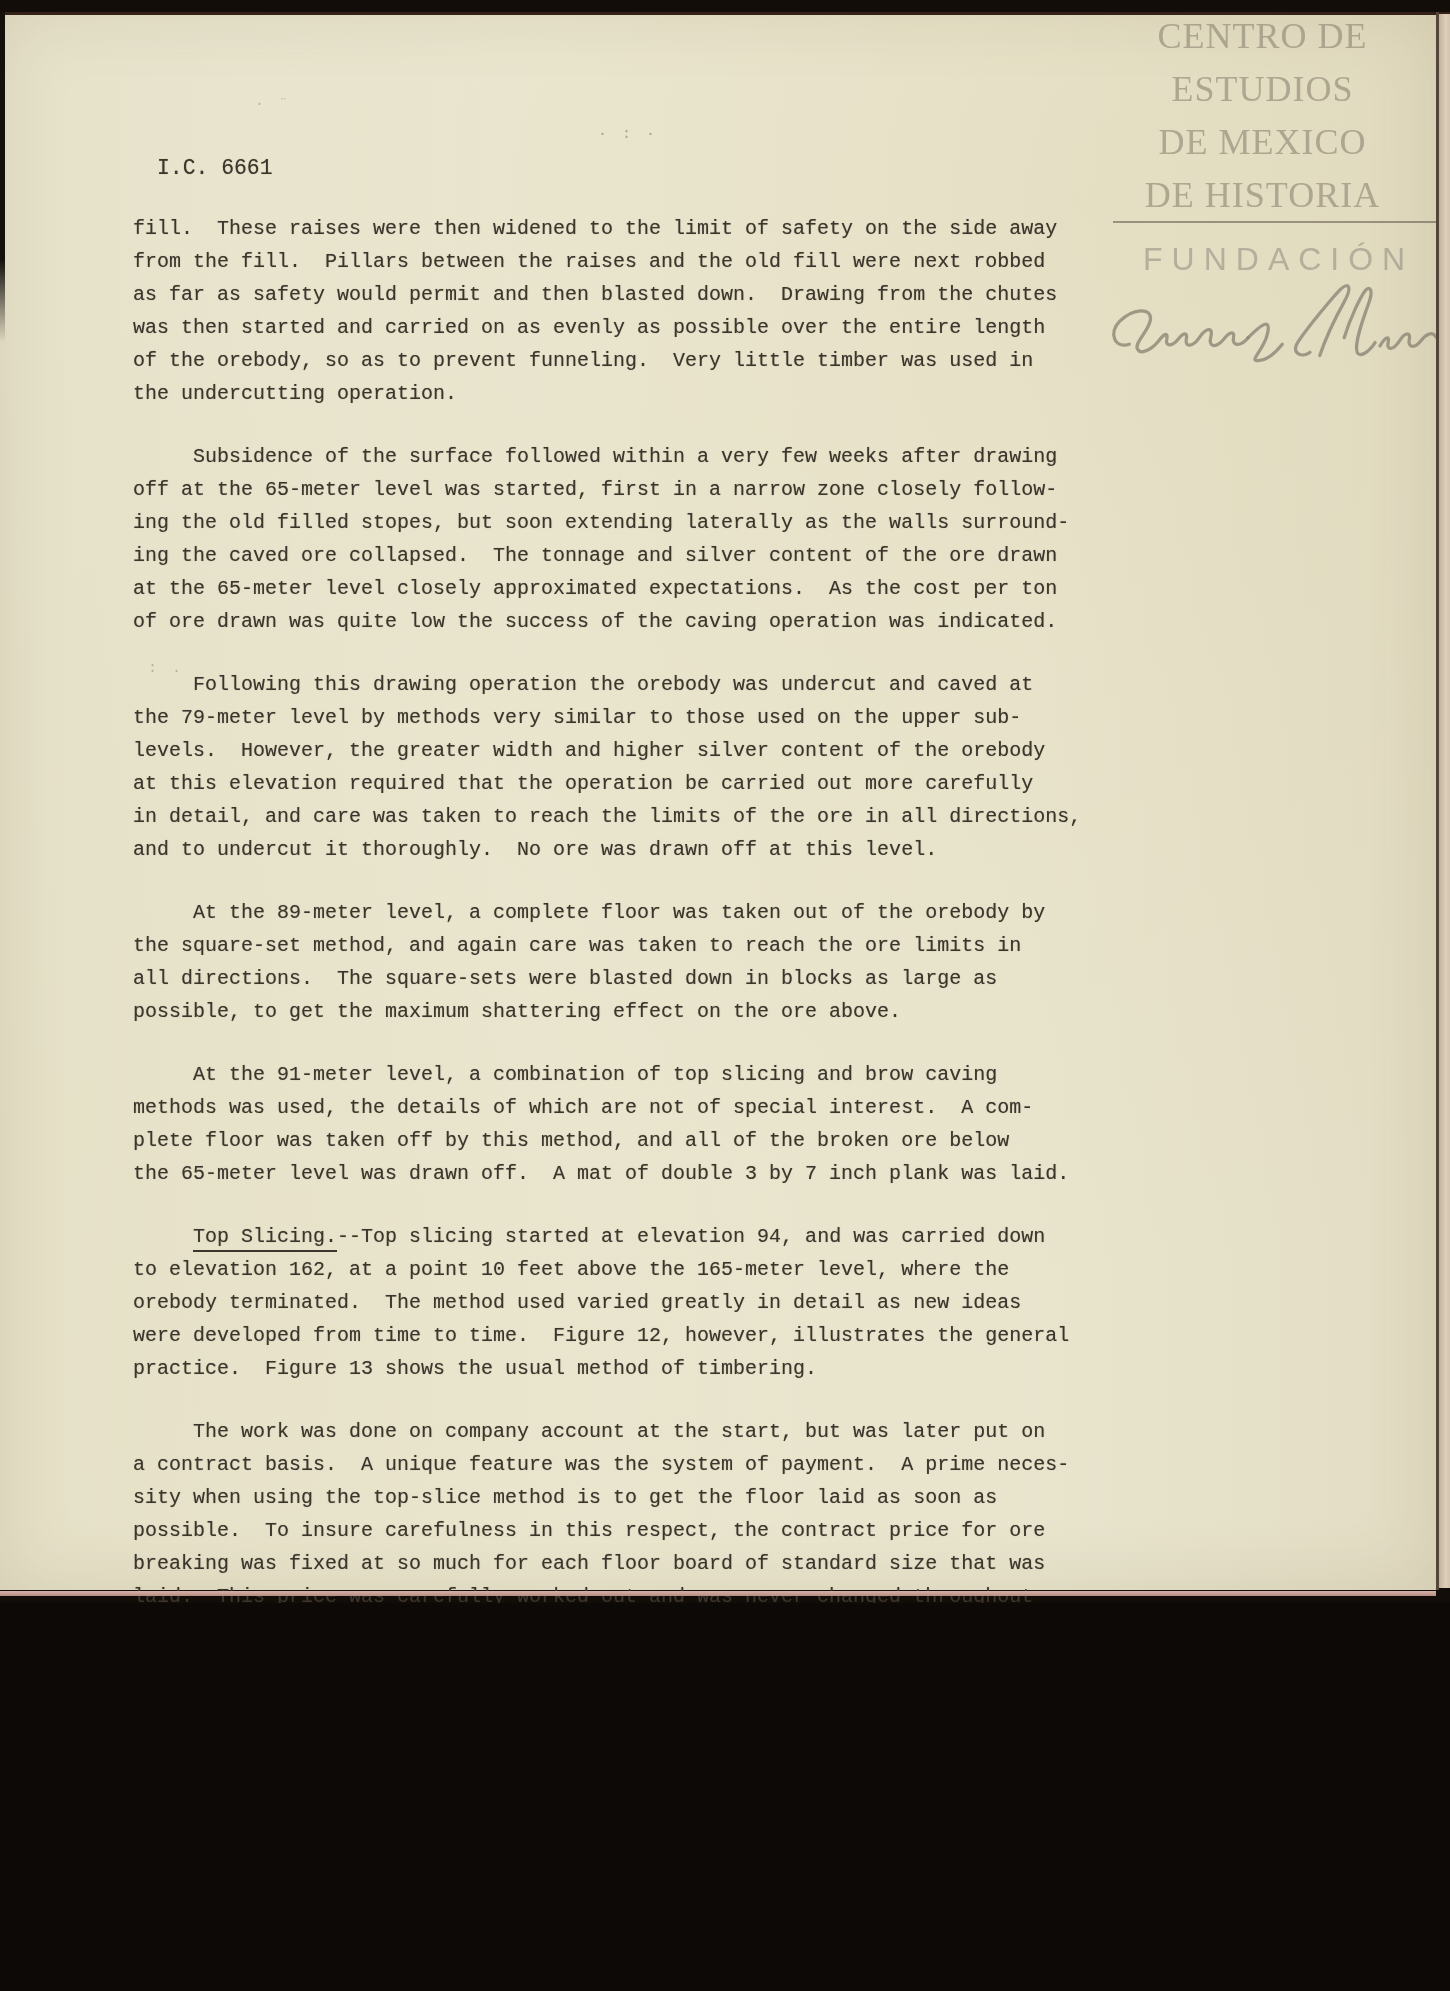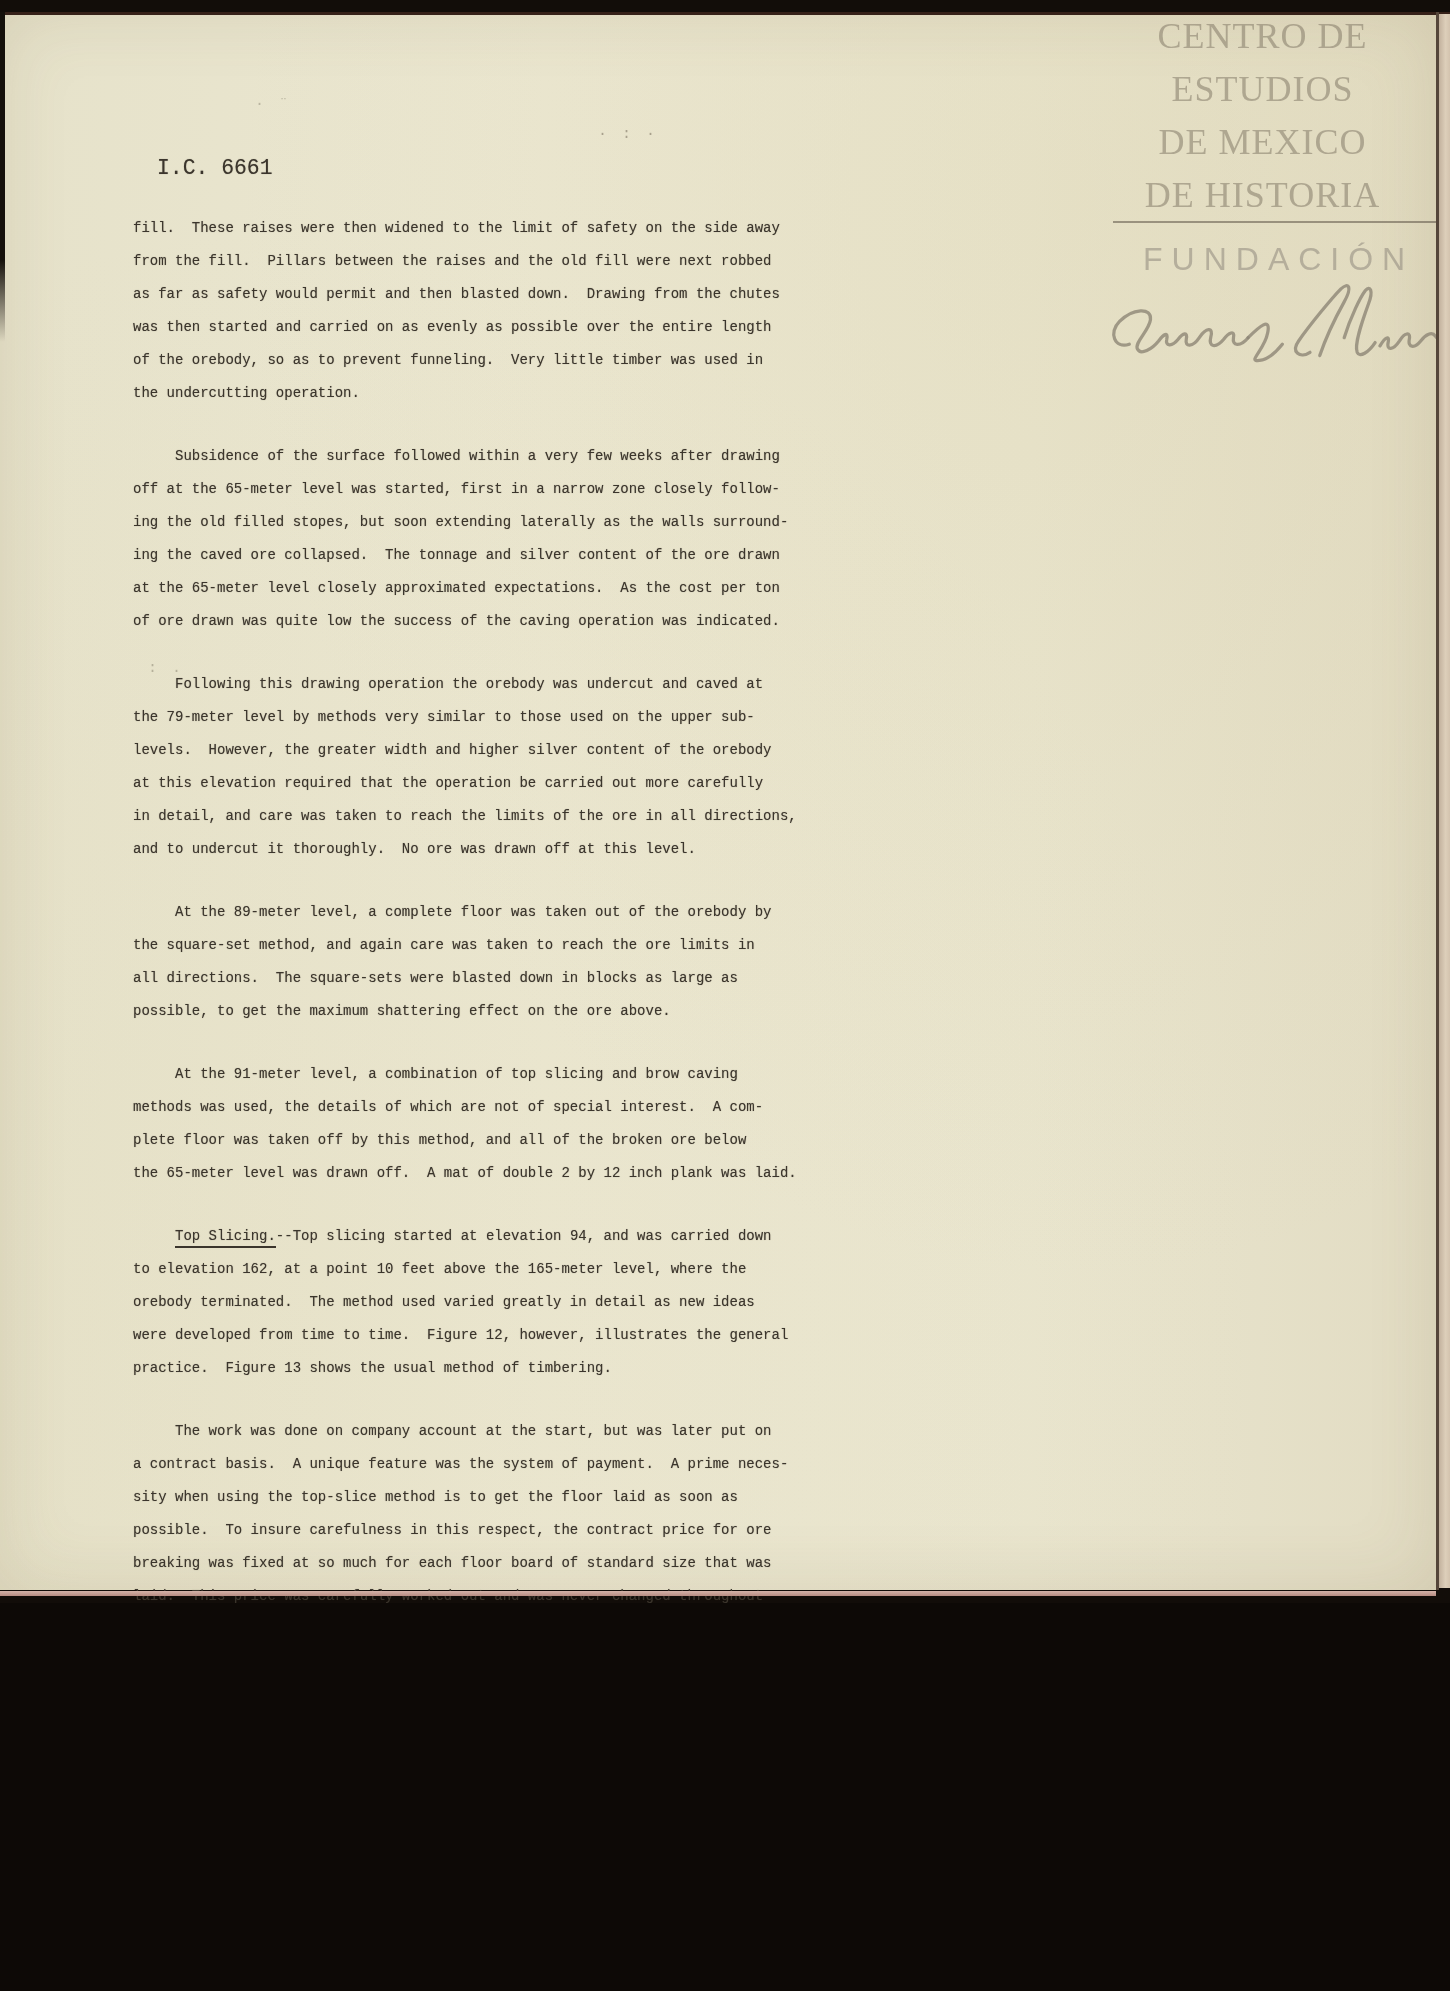--- a/index.html
+++ b/index.html
@@ -19,21 +19,21 @@
            background:linear-gradient(#14100b 75%,rgba(20,16,11,0));}
   .right-gap{position:absolute;right:11px;top:12px;bottom:13px;width:3px;background:#55463a;}
   .right-strip{position:absolute;right:0;top:14px;bottom:15px;width:11px;
            background:linear-gradient(90deg,#c2b19d,#ddcfba 60%,#d3c3ae);}
   .bottom-strip{position:absolute;left:0;right:14px;bottom:7px;height:5px;
            background:linear-gradient(#d4b2a8,#b78c82);}
   
   .typed{color:var(--ink,#3b352c);text-shadow:0 0 1px rgba(59,53,44,0.45);}
   .doc-code{position:absolute;left:133px;top:155px;font-size:21.4px;line-height:26px;margin-left:24px;}
   .body-text{position:absolute;left:133px;top:212px;width:1075px;}
-  .para{margin:0 0 30px 0;white-space:pre;font-size:14px;line-height:33px;}
+  .para{margin:0 0 30px 0;white-space:pre;font-size:20px;line-height:33px;}
   .u{border-bottom:2px solid currentColor;padding-bottom:2px;}
   .footer-left{position:absolute;left:133px;top:1846px;font-size:21.4px;}
   .footer-center{position:absolute;left:594px;top:1843px;font-size:15px;}
   
   .wm{position:absolute;left:1090px;top:10px;width:345px;text-align:center;
       font-family:"Liberation Serif","DejaVu Serif",serif;font-size:36px;line-height:53px;
       color:var(--wm,rgba(131,122,103,0.55));letter-spacing:1px;pointer-events:none;}
   .foundation{position:absolute;left:1143px;top:241px;
       font-family:"Liberation Sans","DejaVu Sans",sans-serif;font-size:32px;
       letter-spacing:9px;color:var(--foundation,rgba(150,144,130,0.6));pointer-events:none;}
@@ -97,21 +97,21 @@
 at this elevation required that the operation be carried out more carefully
 in detail, and care was taken to reach the limits of the ore in all directions,
 and to undercut it thoroughly.  No ore was drawn off at this level.</p>
     <p class="para typed">     At the 89-meter level, a complete floor was taken out of the orebody by
 the square-set method, and again care was taken to reach the ore limits in
 all directions.  The square-sets were blasted down in blocks as large as
 possible, to get the maximum shattering effect on the ore above.</p>
     <p class="para typed">     At the 91-meter level, a combination of top slicing and brow caving
 methods was used, the details of which are not of special interest.  A com-
 plete floor was taken off by this method, and all of the broken ore below
-the 65-meter level was drawn off.  A mat of double 2 by 12 inch plank was laid.</p>
+the 65-meter level was drawn off.  A mat of double 3 by 7 inch plank was laid.</p>
     <p class="para typed"><span>     </span><span class="u">Top Slicing.</span><span>--Top slicing started at elevation 94, and was carried down
 to elevation 162, at a point 10 feet above the 165-meter level, where the
 orebody terminated.  The method used varied greatly in detail as new ideas
 were developed from time to time.  Figure 12, however, illustrates the general
 practice.  Figure 13 shows the usual method of timbering.</span></p>
     <p class="para typed">     The work was done on company account at the start, but was later put on
 a contract basis.  A unique feature was the system of payment.  A prime neces-
 sity when using the top-slice method is to get the floor laid as soon as
 possible.  To insure carefulness in this respect, the contract price for ore
 breaking was fixed at so much for each floor board of standard size that was

